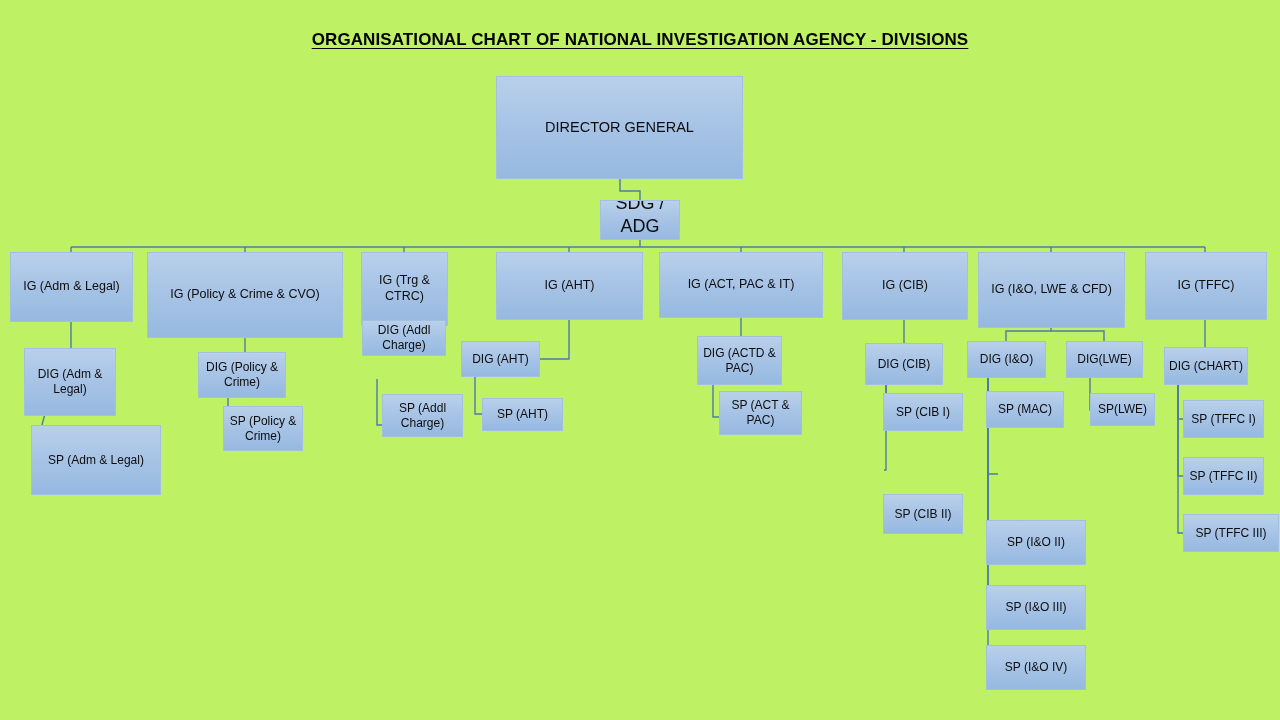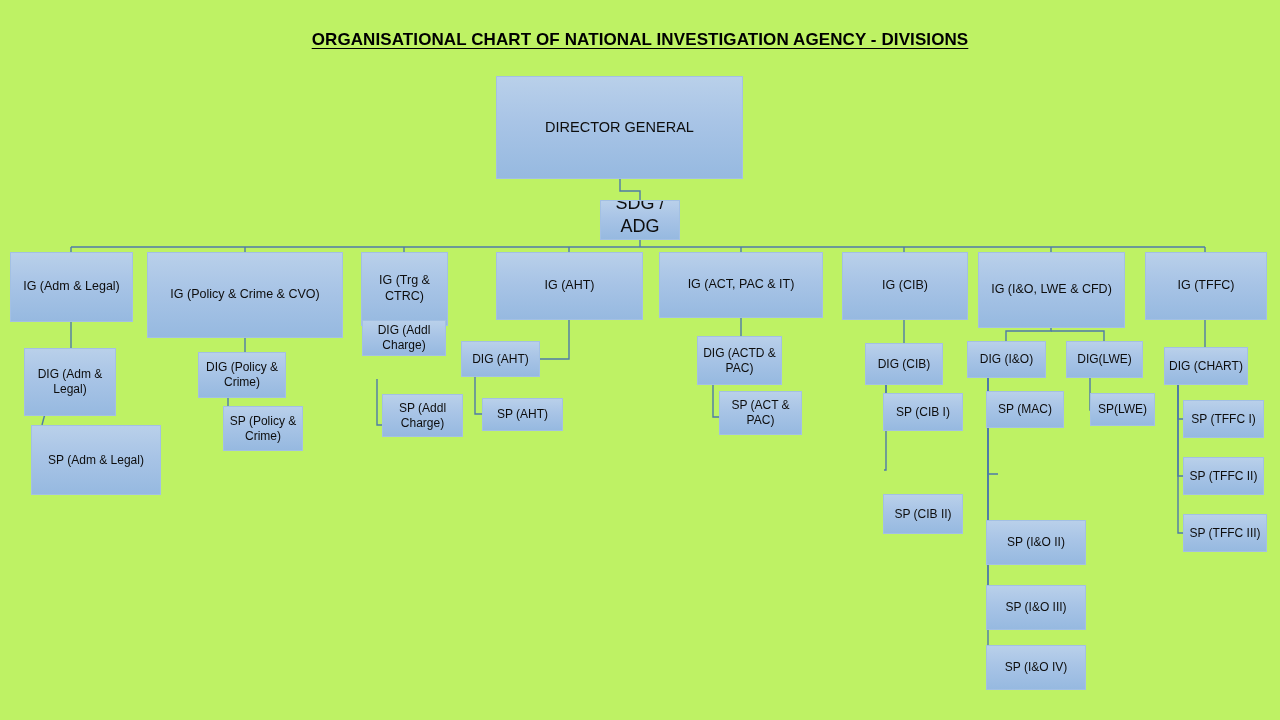--- a/index.html
+++ b/index.html
@@ -235,17 +235,17 @@
 
   <div class="node dig" style="left:1164px; top:347px; width:84px; height:38px;">
     <span>DIG (CHART)</span>
   </div>
   <div class="node sp" style="left:1183px; top:400px; width:81px; height:38px;">
     <span>SP (TFFC I)</span>
   </div>
   <div class="node sp" style="left:1183px; top:457px; width:81px; height:38px;">
     <span>SP (TFFC II)</span>
   </div>
-  <div class="node sp" style="left:1183px; top:514px; width:84px; height:38px;">
+  <div class="node sp" style="left:1183px; top:514px; width:96px; height:38px;">
     <span>SP (TFFC III)</span>
   </div>
 
 </div>
 
 </body></html>

